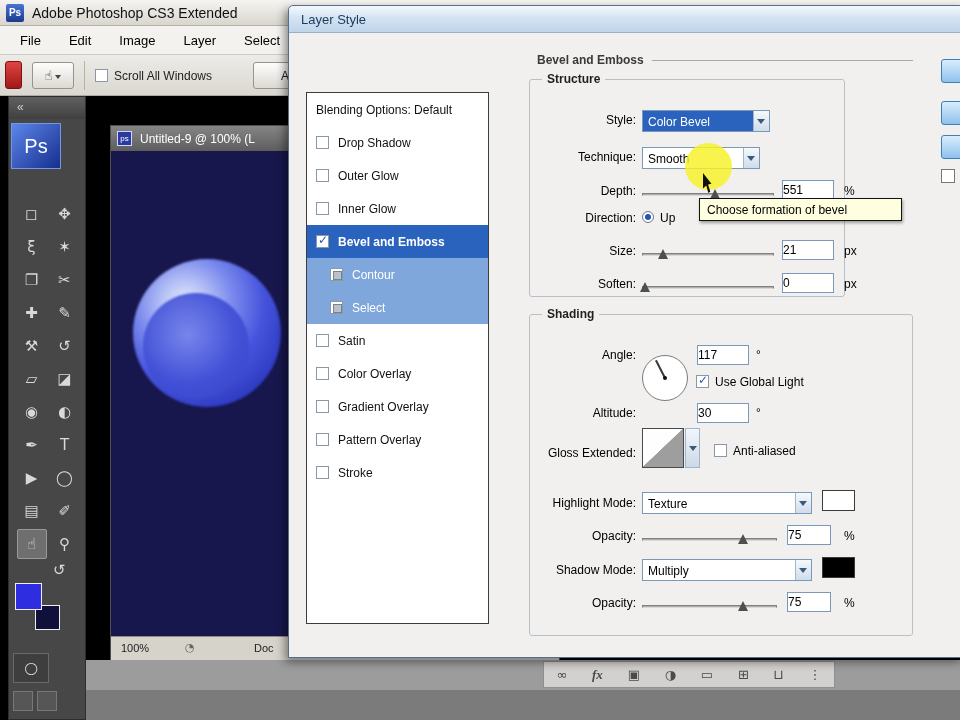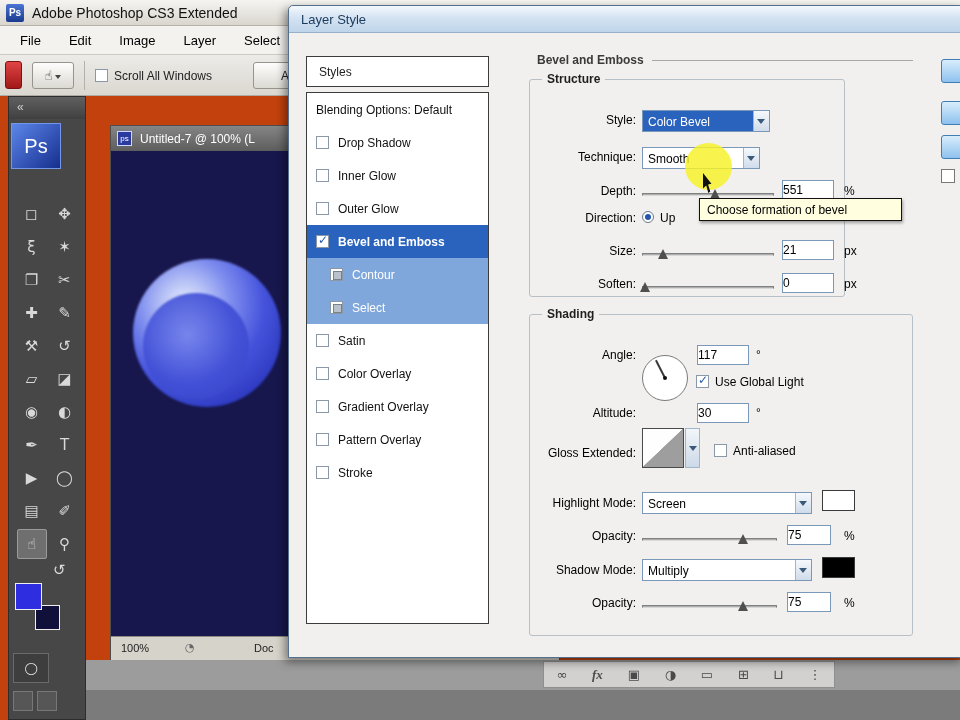--- a/index.html
+++ b/index.html
@@ -1,17 +1,17 @@
 <!DOCTYPE html>
 <html><head>
 <meta charset="utf-8">
 <style>
 *{margin:0;padding:0;box-sizing:border-box}
 body{font-family:"Liberation Sans",sans-serif}
-#root{position:relative;width:960px;height:720px;background:#c2410c;overflow:hidden;font-size:12px}
+#root{position:relative;width:960px;height:720px;background:#000000;overflow:hidden;font-size:12px}
 .abs{position:absolute}
 .glyph{font-family:"DejaVu Sans",sans-serif}
 
 .titlebar{left:0;top:0;width:960px;height:26px;background:linear-gradient(#f5f4f1,#d9d6ce);border-bottom:1px solid #b5b2aa;display:flex;align-items:center;gap:8px;padding-left:6px}
 .appicon{width:18px;height:18px;border-radius:2px;background:linear-gradient(#4a74d4,#1b3a8e);color:#fff;font-size:10px;font-weight:bold;text-align:center;line-height:18px}
 .apptitle{font-size:14px;color:#111}
 .menubar{left:0;top:26px;width:960px;height:29px;background:#f3f2ef;border-bottom:1px solid #cdcac2;display:flex;align-items:center;padding-left:6px}
 .menu{padding:0 14px;font-size:13px;color:#000;line-height:29px}
 .optbar{left:0;top:55px;width:960px;height:41px;background:linear-gradient(#edebe7,#dad7d1);border-bottom:1px solid #aeaba4}
 .redicon{position:absolute;left:5px;top:6px;width:17px;height:28px;background:linear-gradient(#e04444,#a21818);border-radius:3px;border:1px solid #7d1111}
@@ -160,21 +160,21 @@
     <div class="qmask">◯</div>
     <div class="scrmode">
       <span></span>
       <span></span>
     </div>
   </div>
 
   <div class="abs docwin">
     <div class="doctitle">
       <span class="docicon">ps</span>
-      <span class="doclabel">Untitled-7 @ 100% (L</span>
+      <span class="doclabel">Untitled-9 @ 100% (L</span>
     </div>
     <div class="canvas">
       <div class="sphere">
         <div class="sphere-inner"></div>
       </div>
     </div>
     <div class="docstatus">
       <span class="abs" style="left:10px;top:5px">100%</span>
       <span class="abs glyph" style="left:74px;top:4px;color:#666">◔</span>
       <span class="abs" style="left:143px;top:5px">Doc</span>
@@ -190,37 +190,36 @@
     <span class="licon">⊞</span>
     <span class="licon">⊔</span>
     <span class="licon">⋮</span>
   </div>
 
   <div class="abs dialog">
     <div class="dlgtitle">
       <span>Layer Style</span>
     </div>
 
-    <div class="styleshdr">Styles</div>
 
     <div class="styleslist">
       <div class="srow">
         <span>Blending Options: Default</span>
       </div>
       <div class="srow">
         <span class="cb"></span>
         <span>Drop Shadow</span>
       </div>
       <div class="srow">
         <span class="cb"></span>
+        <span>Outer Glow</span>
+      </div>
+      <div class="srow">
+        <span class="cb"></span>
         <span>Inner Glow</span>
-      </div>
-      <div class="srow">
-        <span class="cb"></span>
-        <span>Outer Glow</span>
       </div>
       <div class="srow sel">
         <span class="cb checked"></span>
         <span>Bevel and Emboss</span>
       </div>
       <div class="srow sub">
         <span class="cb mini"></span>
         <span>Contour</span>
       </div>
       <div class="srow sub">
@@ -322,21 +321,21 @@
       <span class="unit" style="left:226px;top:91px">°</span>
 
       <span class="lbl" style="left:0;top:131px">Gloss Extended:</span>
       <div class="contour"></div>
       <div class="ctrbtn"></div>
       <span class="cb ckabs" style="left:184px;top:129px"></span>
       <span class="plain" style="left:203px;top:129px">Anti-aliased</span>
 
       <span class="lbl" style="left:0;top:181px">Highlight Mode:</span>
       <div class="dd" style="left:112px;top:177px;width:170px">
-        <span class="ddval">Screen</span>
+        <span class="ddval">Texture</span>
         <span class="ddbtn"></span>
       </div>
       <div class="swatch" style="left: 292px; top: 175px; background: rgb(255, 255, 255);"></div>
 
       <span class="lbl" style="left:0;top:214px">Opacity:</span>
       <div class="slider" style="left:112px;top:216px;width:135px">
         <span class="strack"></span>
         <span class="sthumb" style="left: 75%;"></span>
       </div>
       <input class="fld" style="left: 257px; top: 210px; width: 44px;" readonly="" value="75">

